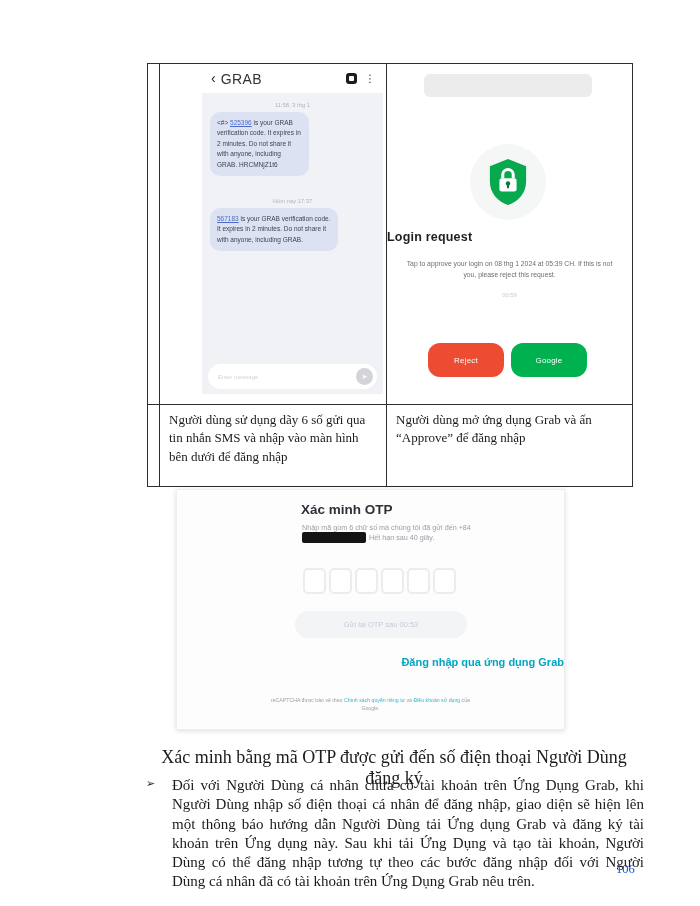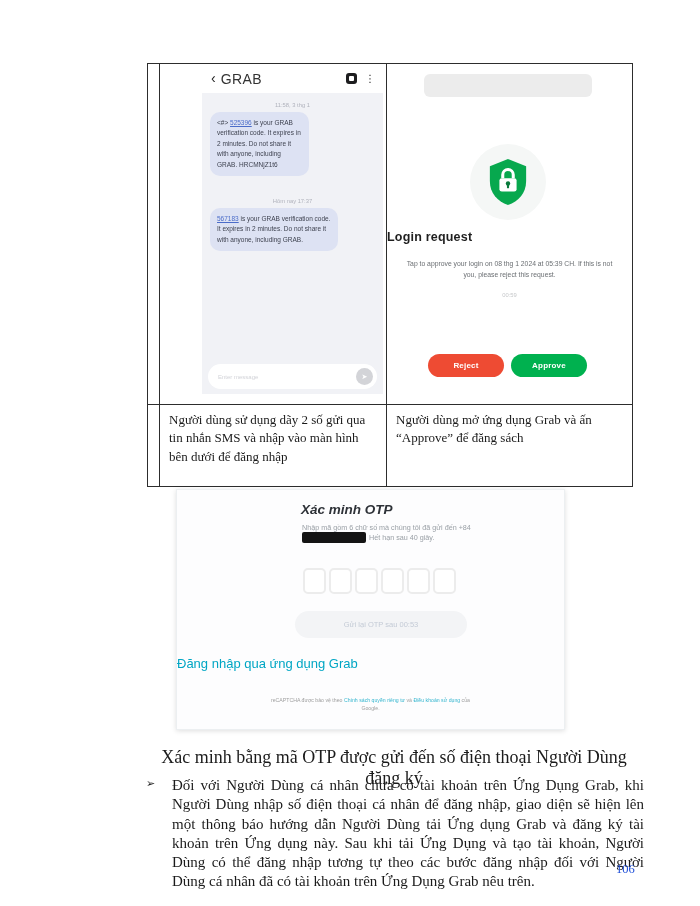--- a/index.html
+++ b/index.html
@@ -37,32 +37,32 @@
   .sms-send { margin-left:auto; width:17px; height:17px; border-radius:50%; background:#d3d4d8; color:#fff; font-size:7px; display:flex; align-items:center; justify-content:center; }
 
   
   .app-screen { position:absolute; inset:0; background:#fff; font-family:"Liberation Sans", sans-serif; }
   .app-banner { position:absolute; left:37px; top:10px; width:168px; height:23px; background:#ececec; border-radius:6px; }
   .app-circle { position:absolute; left:83px; top:80px; width:76px; height:76px; border-radius:50%; background:#f5f7f6; display:flex; align-items:center; justify-content:center; }
   .lr-title { position:absolute; top:160px; left:0; right:0; font-size:12.5px; font-weight:bold; color:#1f1f1f; letter-spacing:.2px;margin-top:6px; }
   .lr-desc { position:absolute; top:195px; left:18px; right:18px; text-align:center; font-size:6.8px; line-height:1.55; color:#6b6f73; }
   .lr-count { position:absolute; top:228px; left:0; right:0; text-align:center; font-size:5.8px; color:#c6c8ca; }
   .lr-btnrow { position:absolute; left:41px; right:45px; bottom:27px; display:flex; justify-content:space-between; }
-  .pill-btn { width:76px; height:23px; border-radius:12px; display:flex; align-items:center; justify-content:center; color:#fff; font-size:8px; font-weight:bold; letter-spacing:.2px; cursor:pointer; }
+  .pill-btn { width:76px; height:34px; border-radius:12px; display:flex; align-items:center; justify-content:center; color:#fff; font-size:8px; font-weight:normal; letter-spacing:.2px; cursor:pointer; }
 
   
   .otp-shot { position:absolute; left:176px; top:489px; width:389px; height:241px; background:#fdfdfe; border:1px solid #eceff1; box-shadow:0 1px 5px rgba(0,0,0,.13); font-family:"Liberation Sans", sans-serif; }
-  .otp-title { position:absolute; left:124px; top:12px; font-size:13.5px; font-weight:bold; color:#2e3238;font-style:italic; }
+  .otp-title { position:absolute; left:124px; top:12px; font-size:13.5px; font-weight:bold; color:#2e3238; }
   .otp-sub1 { position:absolute; left:125px; top:33px; font-size:7.2px; color:#9aa0a6; }
   .otp-sub2 { position:absolute; left:125px; top:42px; display:flex; align-items:center; font-size:7.2px; color:#9aa0a6; }
   .redact-bar { display:inline-block; width:64px; height:11px; background:#141414; border-radius:2px; margin-right:3px; }
   .otp-boxes { position:absolute; left:126px; top:78px; display:flex; gap:3px; }
   .otp-box { width:23px; height:26px; border:2px solid #ececec; border-radius:5px; background:#fff; }
   .otp-resend { position:absolute; left:118px; top:121px; width:172px; height:27px; background:#f3f4f6; border-radius:14px; display:flex; align-items:center; justify-content:center; font-size:7.5px; color:#c4cbd6; }
-  .otp-applink { position:absolute; left:0; right:0; top:166px; text-align:left; font-size:13px; font-weight:normal; color:#00a6c4; cursor:pointer; }
+  .otp-applink { position:absolute; left:0; right:0; top:166px; text-align:right; font-size:11px; font-weight:bold; color:#00a6c4; cursor:pointer; }
   .otp-fineprint { position:absolute; left:0; right:0; top:206px; text-align:center; font-size:5.2px; color:#9e9e9e; line-height:1.6; }
   .teal-link { color:#35b6cf; cursor:pointer; }
 
   
   .fig-caption { position:absolute; left:148px; top:747px; width:492px; text-align:center; font-size:18px; color:#1b1b1b; }
   .bullet-row { position:absolute; left:146px; top:776px; width:498px; }
   .bullet-marker { position:absolute; left:0; top:1px; font-size:11px; color:#1b1b1b; }
   .bullet-text { margin-left:26px; text-align:justify; font-size:15px; line-height:1.285; color:#1b1b1b; }
   .page-number { position:absolute; left:616px; top:862px; font-size:12.5px; color:#1d4ed8; }
 </style>
@@ -109,30 +109,30 @@
               <path d="M16.5 21 v-3.5 a5.5 5.5 0 0 1 11 0 V21" stroke="#ffffff" stroke-width="3.2" fill="none"></path>
               <circle cx="22" cy="26.5" r="2.3" fill="#0a7a3c"></circle>
               <rect x="20.9" y="27" width="2.2" height="4.5" fill="#0a7a3c"></rect>
             </svg>
           </div>
           <div class="lr-title">Login request</div>
           <div class="lr-desc">Tap to approve your login on 08 thg 1 2024 at 05:39 CH. If this is not you, please reject this request.</div>
           <div class="lr-count">00:59</div>
           <div class="lr-btnrow">
             <div class="pill-btn" style="background:#EE4B33;">Reject</div>
-            <div class="pill-btn" style="background:#00B14F;">Approve</div>
+            <div class="pill-btn" style="background:#00B14F;">Google</div>
           </div>
         </div>
       </td>
     </tr>
 
     <tr>
       <td class="col-narrow"></td>
-      <td class="col-sms cap-cell">Người dùng sử dụng dãy 2 số gửi qua tin nhắn SMS và nhập vào màn hình bên dưới để đăng nhập</td>
-      <td class="col-app cap-cell">Người dùng mở ứng dụng Grab và ấn “Approve” để đăng sách</td>
+      <td class="col-sms cap-cell">Người dùng sử dụng dãy 6 số gửi qua tin nhắn SMS và nhập vào màn hình bên dưới để đăng nhập</td>
+      <td class="col-app cap-cell">Người dùng mở ứng dụng Grab và ấn “Approve” để đăng nhập</td>
     </tr>
   </tbody>
     </table>
 
   <div class="otp-shot">
     <div class="otp-title">Xác minh OTP</div>
     <div class="otp-sub1">Nhập mã gồm 6 chữ số mà chúng tôi đã gửi đến +84</div>
     <div class="otp-sub2">
       <span class="redact-bar"></span>
       <span>Hết hạn sau 40 giây.</span>

